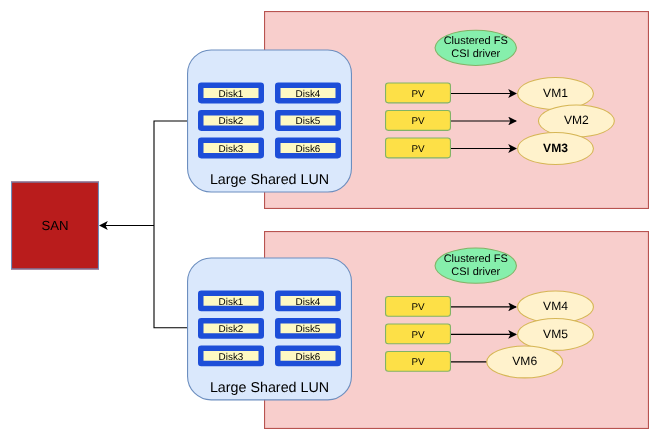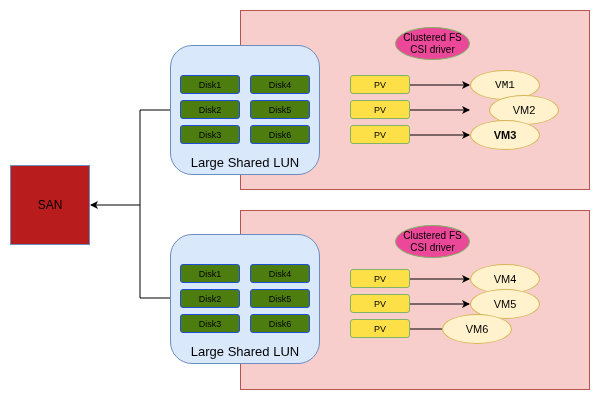--- a/index.html
+++ b/index.html
@@ -1,24 +1,24 @@
 <!DOCTYPE html>
 <html><head>
 <meta charset="utf-8">
 <style>
   html,body{margin:0;padding:0;background:#ffffff;}
   body{width:600px;height:400px;position:relative;overflow:hidden;font-family:"Liberation Sans",sans-serif;}
   .abs{position:absolute;box-sizing:border-box;}
   .red{background:#f8cecc;border:1px solid #b85450;}
   .lun{background:#dae8fc;border:1px solid #6c8ebf;border-radius:22px;}
   .lun-label{position:absolute;left:0;right:0;bottom:4px;text-align:center;font-size:13px;color:#000;margin-top:16px;}
-  .disk{background:#4d7c0f;border:1px solid #1d4ed8;border-radius:3px;font-size:9px;display:flex;align-items:center;justify-content:center;color:#000;}
+  .disk{background:#fef9c3;border:5px solid #1d4ed8;border-radius:3px;font-size:9px;display:flex;align-items:center;justify-content:center;color:#000;}
   .pv{background:#fde047;border:1px solid #82b366;border-radius:3px;font-size:9px;display:flex;align-items:center;justify-content:center;color:#000;}
   .vm{background:#fff2cc;border:1px solid #d6b656;border-radius:50%;font-size:11px;display:flex;align-items:center;justify-content:center;color:#000;}
-  .csi{background:#ec4899;border:1px solid #82b366;border-radius:50%;font-size:10px;display:flex;align-items:center;justify-content:center;text-align:center;line-height:12px;color:#000;}
+  .csi{background:#86efac;border:1px solid #82b366;border-radius:50%;font-size:10px;display:flex;align-items:center;justify-content:center;text-align:center;line-height:12px;color:#000;}
   .san{background:#b91c1c;border:1px solid #6c8ebf;font-size:12px;display:flex;align-items:center;justify-content:center;color:#000;}
   svg.lines{position:absolute;left:0;top:0;}
 </style>
 </head>
 <body>
 
 <div class="abs red" style="left:240px;top:10px;width:350px;height:180px;"></div>
 <div class="abs red" style="left:240px;top:210px;width:350px;height:180px;"></div>
 
 <svg class="lines" width="600" height="400">
@@ -48,21 +48,21 @@
 <div class="abs disk" style="left:180px;top:100px;width:60px;height:19px;">Disk2</div>
 <div class="abs disk" style="left:180px;top:125px;width:60px;height:19px;">Disk3</div>
 <div class="abs disk" style="left:250px;top:75px;width:60px;height:19px;">Disk4</div>
 <div class="abs disk" style="left:250px;top:100px;width:60px;height:19px;">Disk5</div>
 <div class="abs disk" style="left:250px;top:125px;width:60px;height:19px;">Disk6</div>
 
 <div class="abs csi" style="left:395px;top:27px;width:75px;height:33px;">Clustered FS CSI driver</div>
 <div class="abs pv" style="left:350px;top:75px;width:60px;height:19px;">PV</div>
 <div class="abs pv" style="left:350px;top:100px;width:60px;height:19px;">PV</div>
 <div class="abs pv" style="left:350px;top:125px;width:60px;height:19px;">PV</div>
-<div class="abs vm" style="left:470px;top:70px;width:70px;height:30px;font-family:Liberation Mono, monospace;">VM1</div>
+<div class="abs vm" style="left:470px;top:70px;width:70px;height:30px;">VM1</div>
 <div class="abs vm" style="left:489px;top:95px;width:70px;height:30px;">VM2</div>
 <div class="abs vm" style="left:470px;top:120px;width:70px;height:30px;font-weight:bold;">VM3</div>
 
 <div class="abs lun" style="left:170px;top:234px;width:150px;height:130px;">
   <div class="lun-label">Large Shared LUN</div>
 </div>
 <div class="abs disk" style="left:180px;top:264px;width:60px;height:19px;">Disk1</div>
 <div class="abs disk" style="left:180px;top:289px;width:60px;height:19px;">Disk2</div>
 <div class="abs disk" style="left:180px;top:314px;width:60px;height:19px;">Disk3</div>
 <div class="abs disk" style="left:250px;top:264px;width:60px;height:19px;">Disk4</div>

